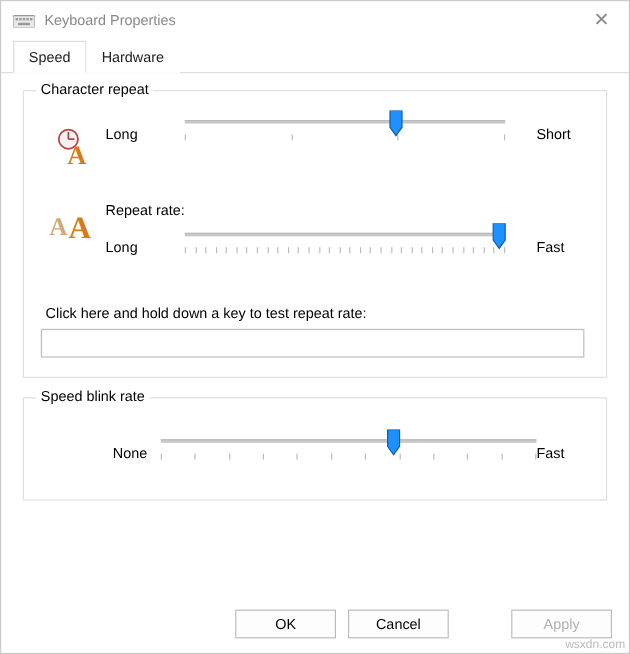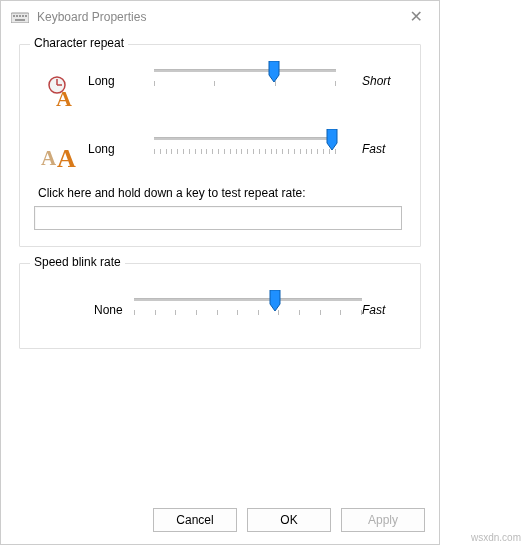--- a/index.html
+++ b/index.html
@@ -6,21 +6,21 @@
 body {
   margin: 0;
   font-family: "Segoe UI", Tahoma, sans-serif;
   font-size: 12px;
   background: #fff;
   color: #000;
   width: 525px;
   height: 545px;
 }
 .window {
-  width: 440px;
+  width: 525px;
   height: 545px;
   border: 1px solid #ccc;
   background: #fff;
   display: flex;
   flex-direction: column;
 }
 .titlebar {
   display: flex;
   align-items: center;
   padding: 6px 10px 4px 10px;
@@ -92,21 +92,21 @@
 .slider-line {
   display: flex;
   align-items: center;
   gap: 26px;
 }
 .slider-min, .slider-max {
   font-size: 12px;
   width: 40px;
 }
 .slider-min { text-align: left; }
-.slider-max { text-align: left; font-style: italic; }
+.slider-max { text-align: left; }
 .slider-track-wrap {
   flex: 1;
   position: relative;
   height: 28px;
   padding-top: 4px;
 }
 .slider-track {
   position: absolute;
   top: 2px;
   left: 0; right: 0;
@@ -129,21 +129,21 @@
 }
 .slider-thumb {
   position: absolute;
   top: -6px;
   width: 12px;
   height: 22px;
   transform: translateX(-50%);
   cursor: pointer;
 }
 .slider-thumb svg { display:block; }
-.test-label { font-size: 12px; margin: 15px 0 6px 4px; }
+.test-label { font-size: 12px; margin: 34px 0 6px 4px; }
 .test-input {
   width: 100%;
   height: 24px;
   border: 1px solid #bfbfbf;
   box-shadow: inset 1px 1px 0 rgba(0,0,0,0.03);
   font-size: 12px;
   padding: 2px 4px;
   outline: none;
 }
 .cursor-row {
@@ -159,21 +159,21 @@
   border-top: 0;
 }
 .btn {
   min-width: 84px;
   height: 24px;
   font-size: 12px;
   background: #fdfdfd;
   border: 1px solid #bdbdbd;
   cursor: pointer;
 }
-.btn.disabled { color: #b0b0b0; cursor: default; }
+.btn.disabled { color: #b0b0b0; cursor: default; margin-left: 42px; }
 .watermark {
   position: absolute;
   right: 4px;
   bottom: 2px;
   font-size: 10px;
   color: #bbb;
   margin-left: 44px;
 }
 </style>
 </head>
@@ -190,20 +190,24 @@
           <rect x="8" y="4" width="2" height="2" fill="#999"></rect>
           <rect x="11" y="4" width="2" height="2" fill="#999"></rect>
           <rect x="14" y="4" width="2" height="2" fill="#999"></rect>
           <rect x="4" y="8" width="10" height="2" fill="#999"></rect>
         </svg>
     </span>
     <span class="title">Keyboard Properties</span>
     <span class="close">✕</span>
   </div>
 
+  <div class="tab-strip">
+    <div class="tab active">Speed</div>
+    <div class="tab">Hardware</div>
+  </div>
 
   <div class="content">
 
     <div class="groupbox">
       <span class="legend">Character repeat</span>
 
       <div class="row">
         <div class="icon-cell">
           <svg width="36" height="36" viewBox="0 0 36 36">
             <circle cx="14" cy="12" r="8" fill="#f3f3f3" stroke="#b44" stroke-width="1.5"></circle>
@@ -235,20 +239,21 @@
       </div>
 
       <div class="row" style="margin-top:26px">
         <div class="icon-cell">
           <svg width="40" height="30" viewBox="0 0 40 30">
             <text x="0" y="24" font-size="21" font-family="Georgia,serif" fill="#cfa97a" font-weight="bold">A</text>
             <text x="16" y="26" font-size="26" font-family="Georgia,serif" fill="#d97a1a" font-weight="bold">A</text>
           </svg>
         </div>
         <div class="control-cell">
+          <div class="label-line">Repeat rate:</div>
           <div class="slider-line">
             <span class="slider-min">Long</span>
             <div class="slider-track-wrap">
               <div class="slider-track"></div>
               <div class="slider-ticks">
                   <span></span>
                   <span></span>
                   <span></span>
                   <span></span>
                   <span></span>
@@ -321,20 +326,20 @@
               </svg>
           </div>
         </div>
         <span class="slider-max">Fast</span>
       </div>
     </div>
 
   </div>
 
   <div class="footer">
+    <button class="btn">OK</button>
     <button class="btn">Cancel</button>
-    <button class="btn">OK</button>
     <button class="btn disabled">Apply</button>
   </div>
 
 </div>
 
 <span class="watermark">wsxdn.com</span>
 
 </body></html>

